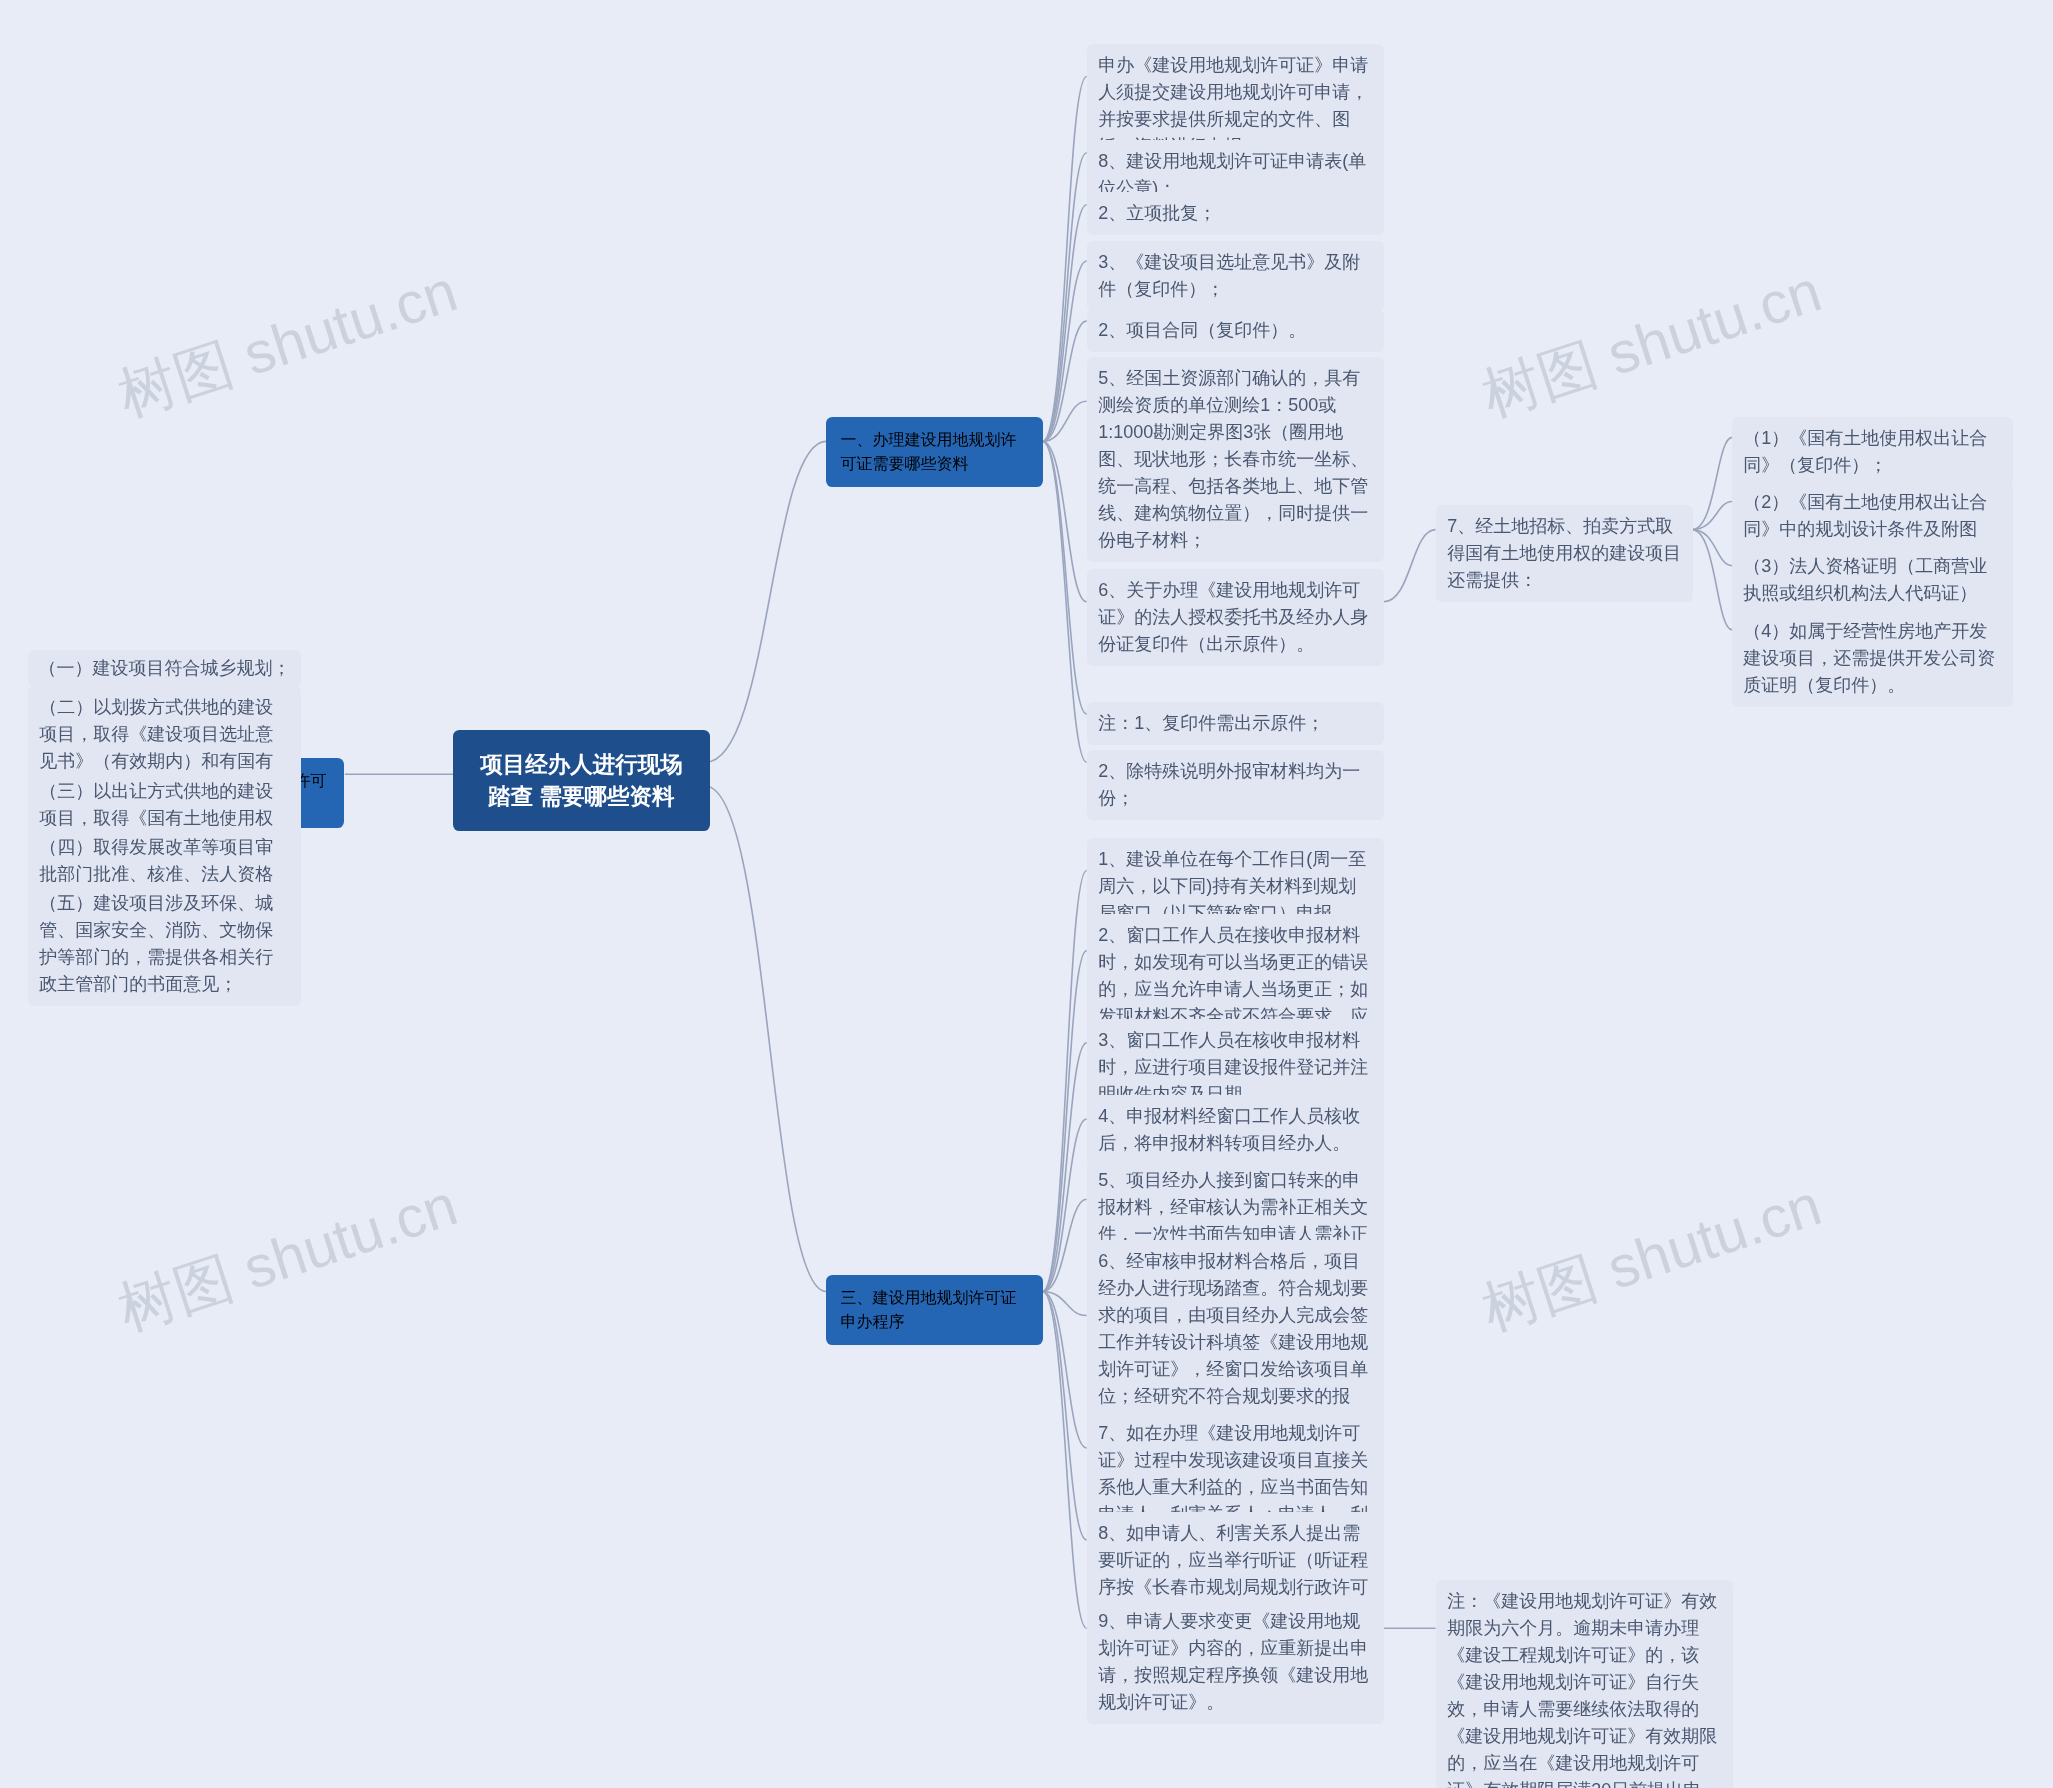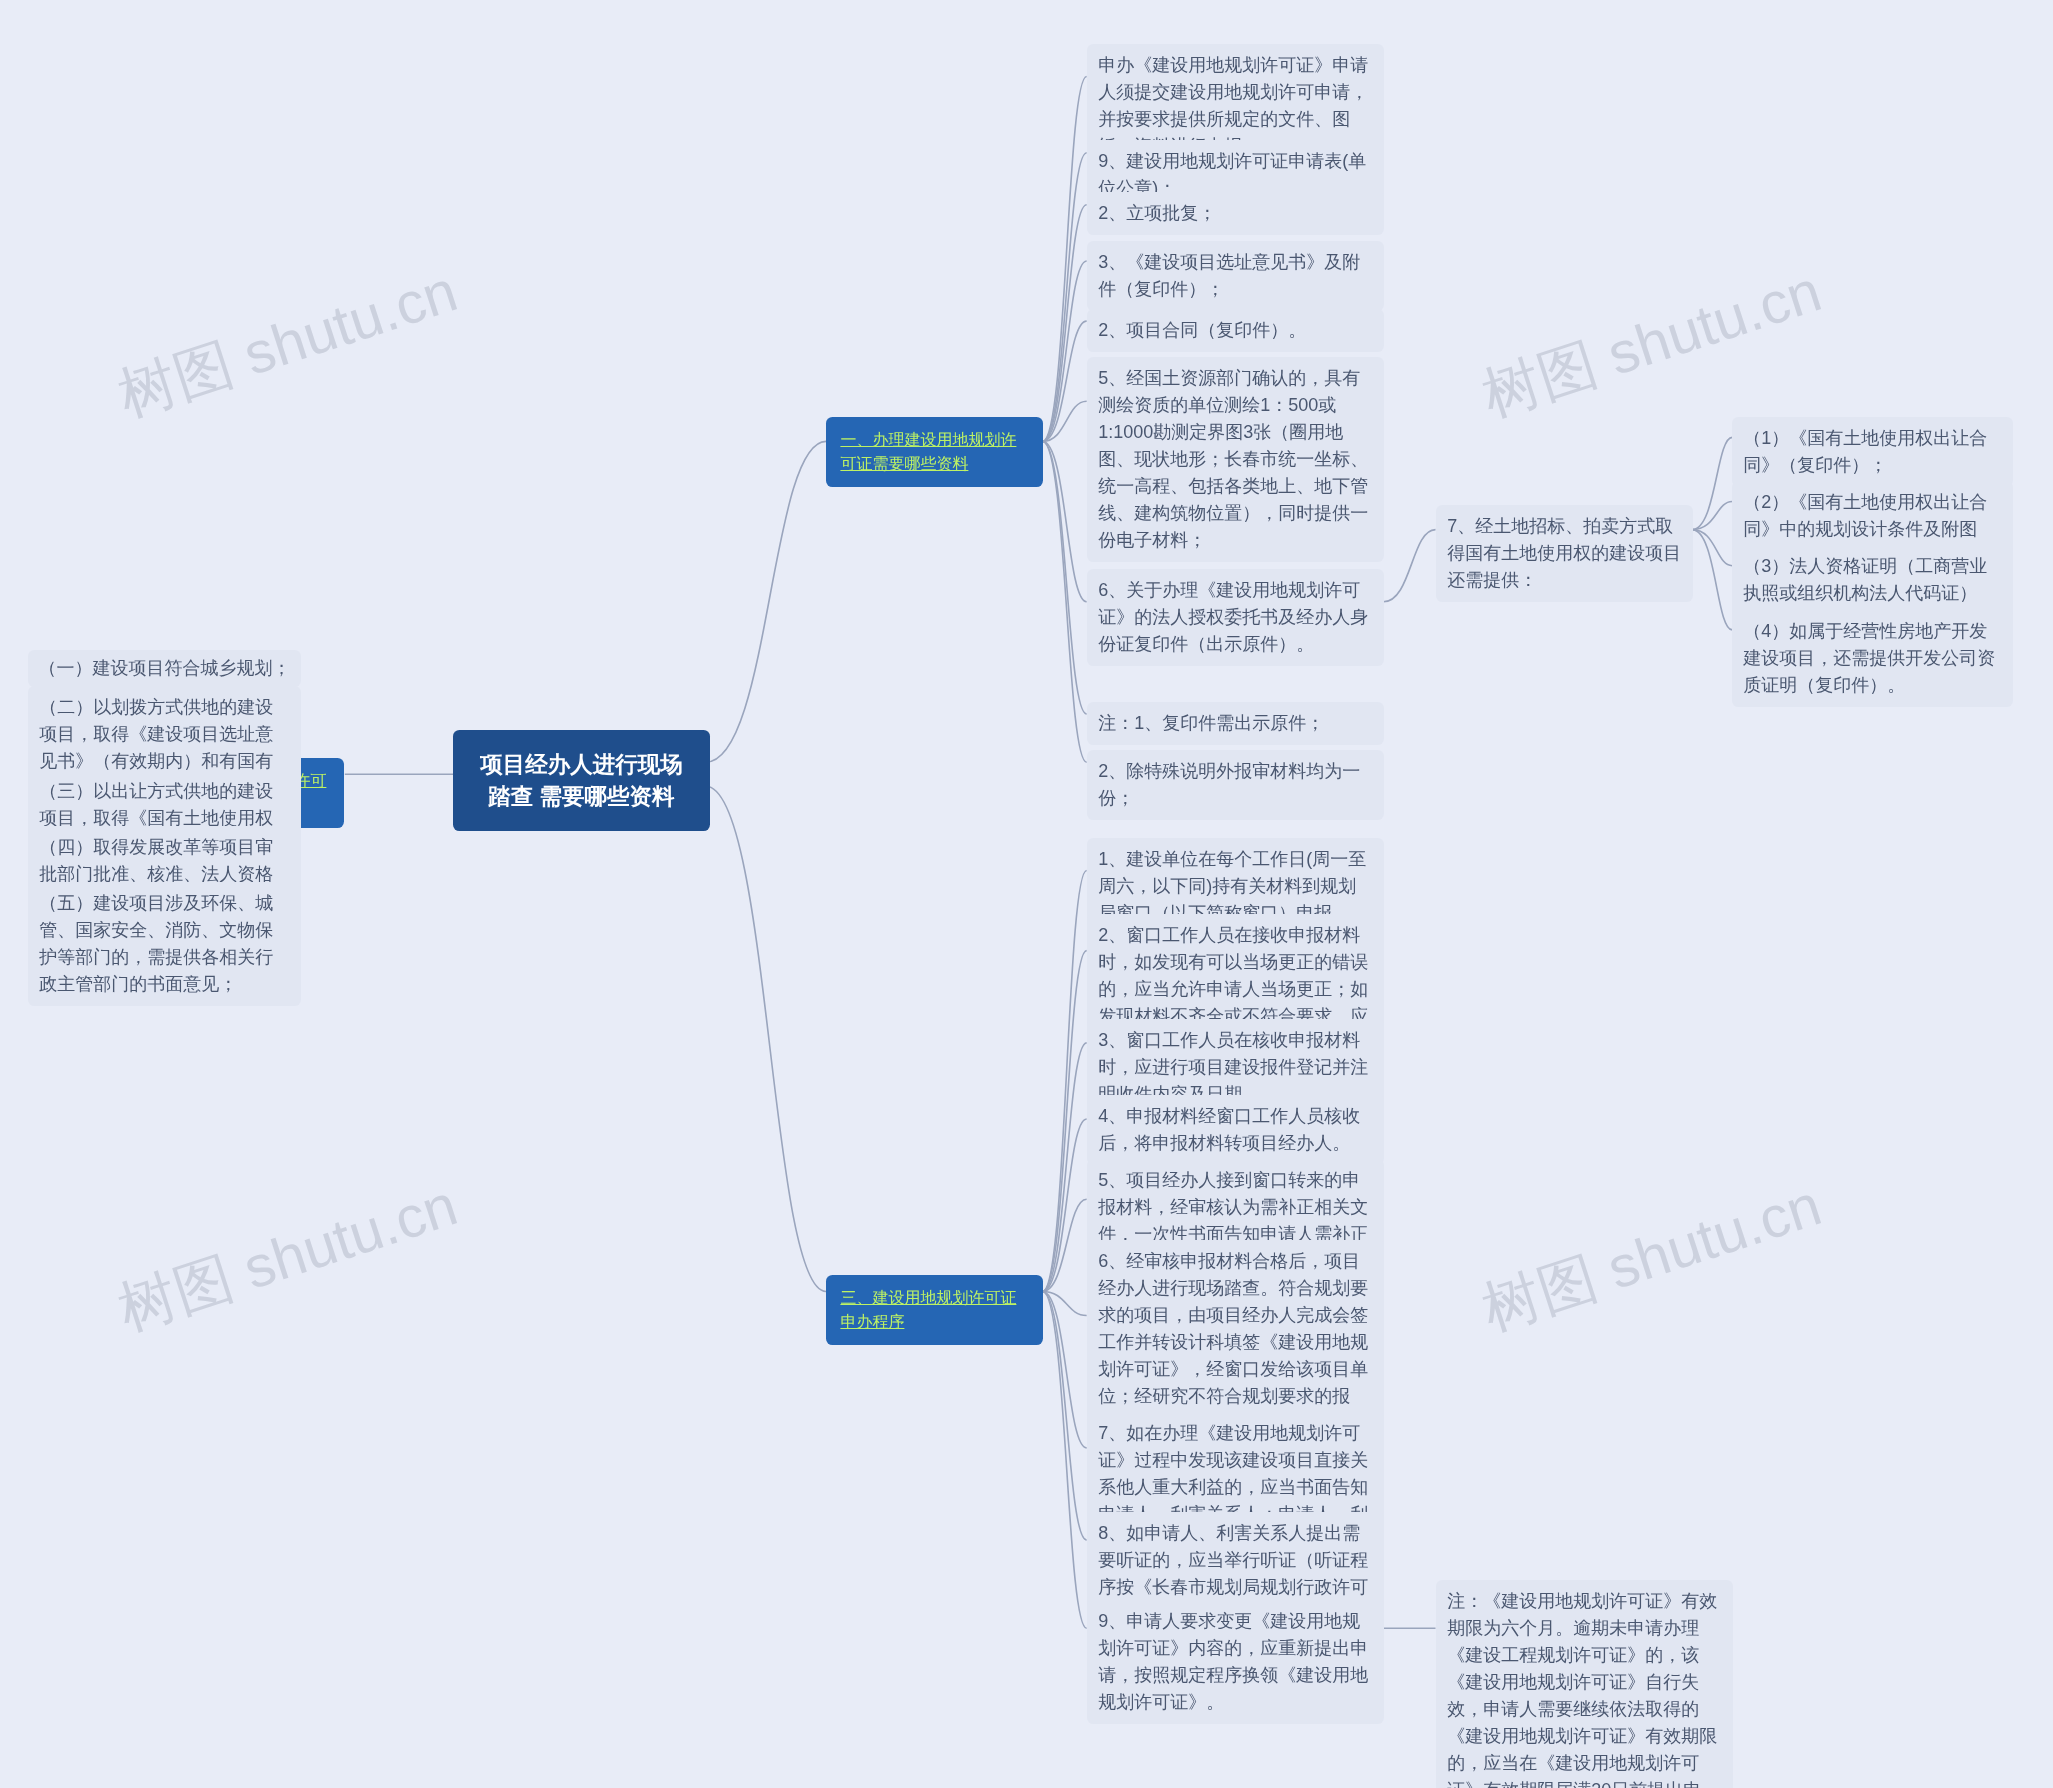--- a/index.html
+++ b/index.html
@@ -32,25 +32,24 @@
     background: #1f4e8c;
     color: #fff;
     font-size: 22.5px;
     font-weight: 600;
     text-align: center;
     padding: 19px 24px;
     line-height: 1.4;
   }
   .branch {
     background: #2566b4;
-    color: #bef264;
+    color: #000000;
     font-size: 16px;
     font-weight: 500;
     padding: 11.2px 14.4px;
-    text-decoration: underline;
   }
   .leaf {
     background: #e1e6f2;
     color: #4a5770;
     font-size: 18px;
   }
   .watermark {
     position: absolute;
     font-size: 58px;
     color: rgba(80,90,110,0.18);
@@ -113,21 +112,21 @@
     <path d="M 1725 2030 C 1760 2030, 1760 2030, 1790 2030"></path>
   </g>
 </svg>
 
 <div class="node root" style="left:453px; top:730px; width:257px;">项目经办人进行现场踏查
 需要哪些资料</div>
 
 <div class="node branch" style="left:826px; top:417px; width:217px;">一、办理建设用地规划许可证需要哪些资料</div>
 
 <div class="node leaf" style="left:1087px; top:44px; width:297px;">申办《建设用地规划许可证》申请人须提交建设用地规划许可申请，并按要求提供所规定的文件、图纸、资料进行申报。</div>
-<div class="node leaf" style="left:1087px; top:140px; width:297px;">9、建设用地规划许可证申请表(单位公章)；</div>
+<div class="node leaf" style="left:1087px; top:140px; width:297px;">8、建设用地规划许可证申请表(单位公章)；</div>
 <div class="node leaf" style="left:1087px; top:192px; width:297px;">2、立项批复；</div>
 <div class="node leaf" style="left:1087px; top:241px; width:297px;">3、《建设项目选址意见书》及附件（复印件）；</div>
 <div class="node leaf" style="left:1087px; top:309px; width:297px;">2、项目合同（复印件）。</div>
 <div class="node leaf" style="left:1087px; top:357px; width:297px;">5、经国土资源部门确认的，具有测绘资质的单位测绘1：500或1:1000勘测定界图3张（圈用地图、现状地形；长春市统一坐标、统一高程、包括各类地上、地下管线、建构筑物位置），同时提供一份电子材料；</div>
 <div class="node leaf" style="left:1087px; top:569px; width:297px;">6、关于办理《建设用地规划许可证》的法人授权委托书及经办人身份证复印件（出示原件）。</div>
 
 <div class="node leaf" style="left:1436px; top:505px; width:257px;">7、经土地招标、拍卖方式取得国有土地使用权的建设项目还需提供：</div>
 <div class="node leaf" style="left:1732px; top:417px; width:281px;">（1）《国有土地使用权出让合同》（复印件）；</div>
 <div class="node leaf" style="left:1732px; top:481px; width:281px;">（2）《国有土地使用权出让合同》中的规划设计条件及附图（复印件）；</div>
 <div class="node leaf" style="left:1732px; top:545px; width:281px;">（3）法人资格证明（工商营业执照或组织机构法人代码证）（复印件）；</div>

